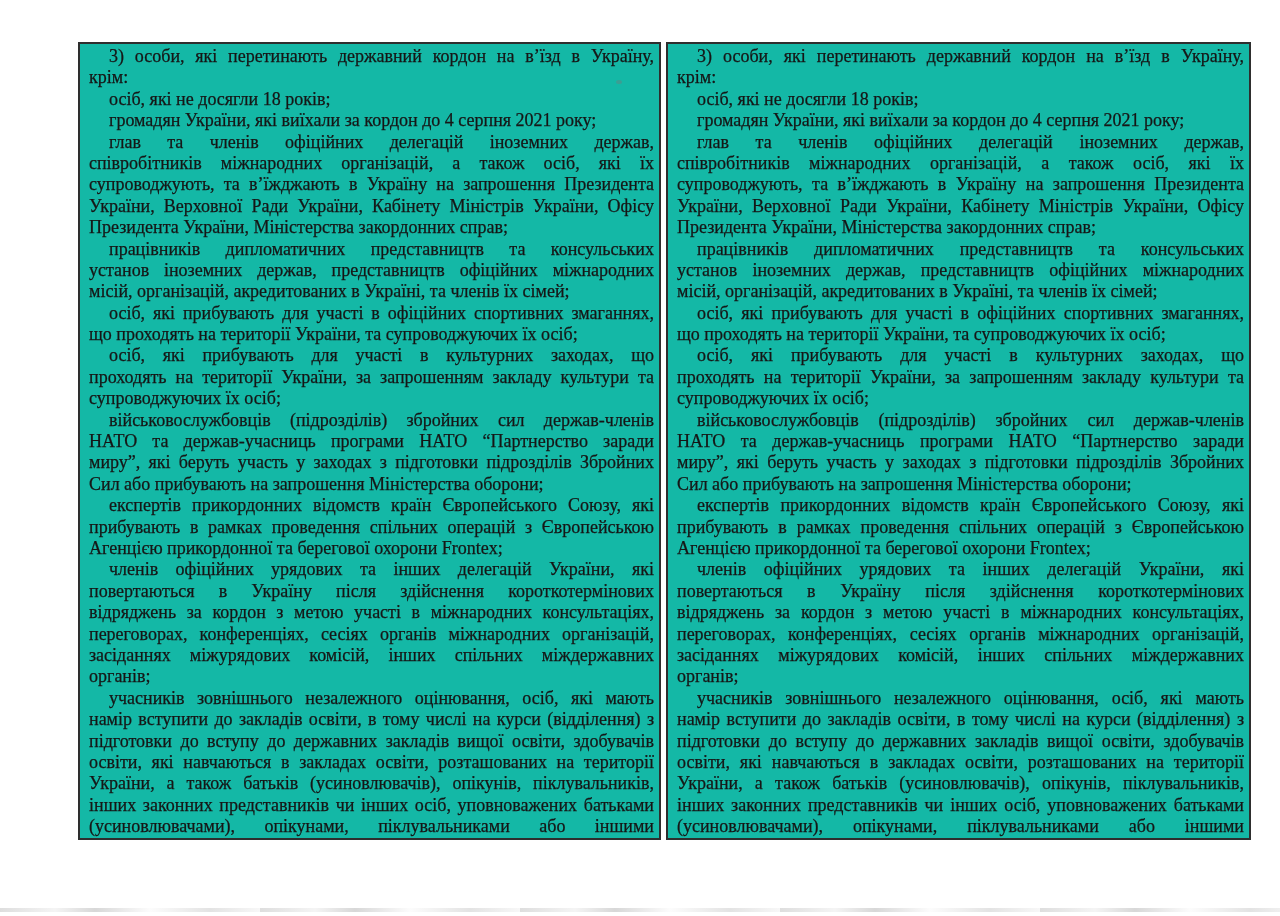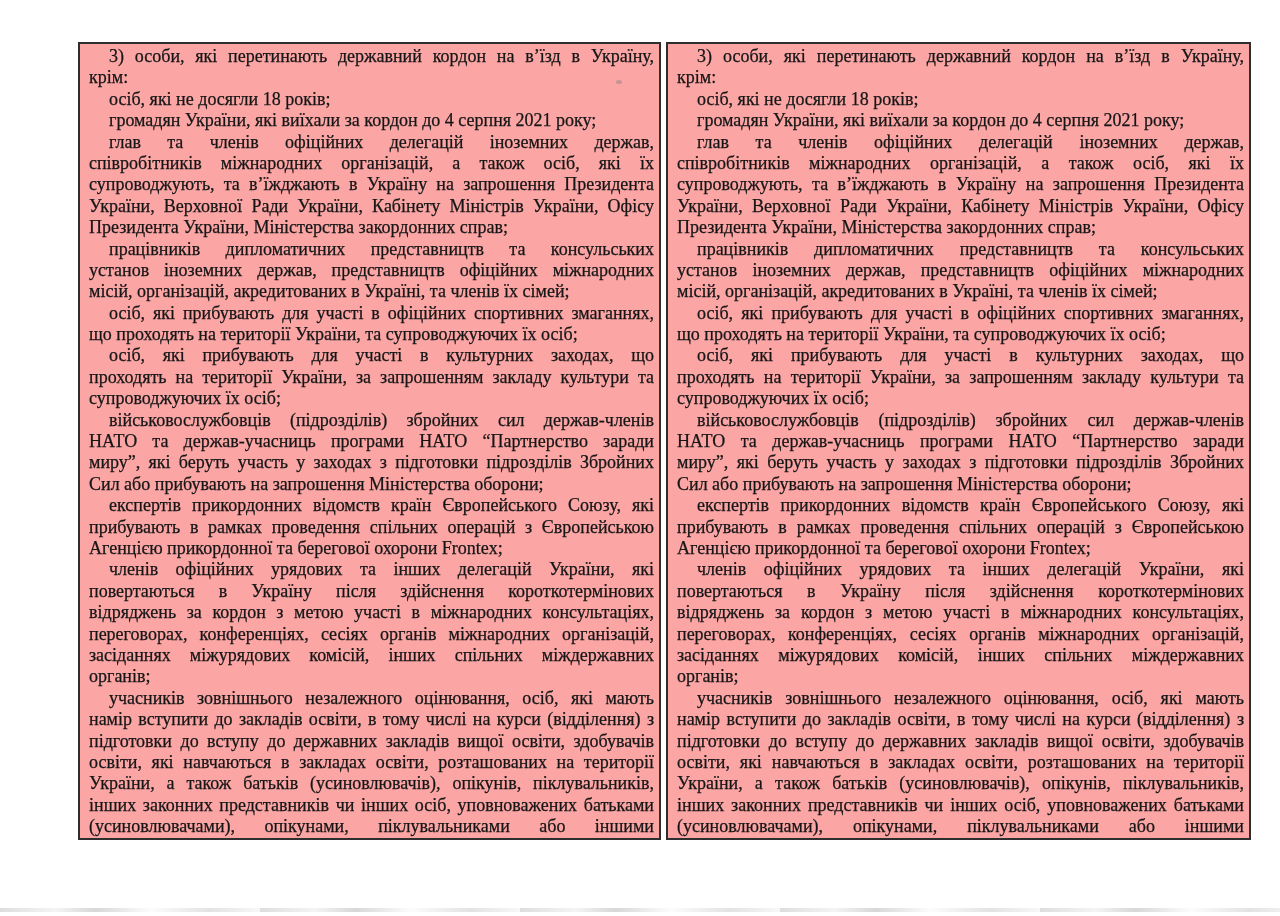--- a/index.html
+++ b/index.html
@@ -19,21 +19,21 @@
     width: 1280px;
     height: 916px;
     background: var(--bg);
     overflow: hidden;
   }
   .cell {
     position: absolute;
     top: 42px;
     height: 798px;
     border: 2px solid var(--border);
-    background: #fca5a5;
+    background: #14b8a6;
     color: var(--text);
     font-size: 18px;
     padding: 2px 5px 0 9px;
     overflow: hidden;
     -webkit-text-stroke: 0.25px;
   }
   .cell-left  { left: 78px;  width: 583px; }
   .cell-right { left: 666px; width: 585px; }
   .para { display: block; }
   .line {

